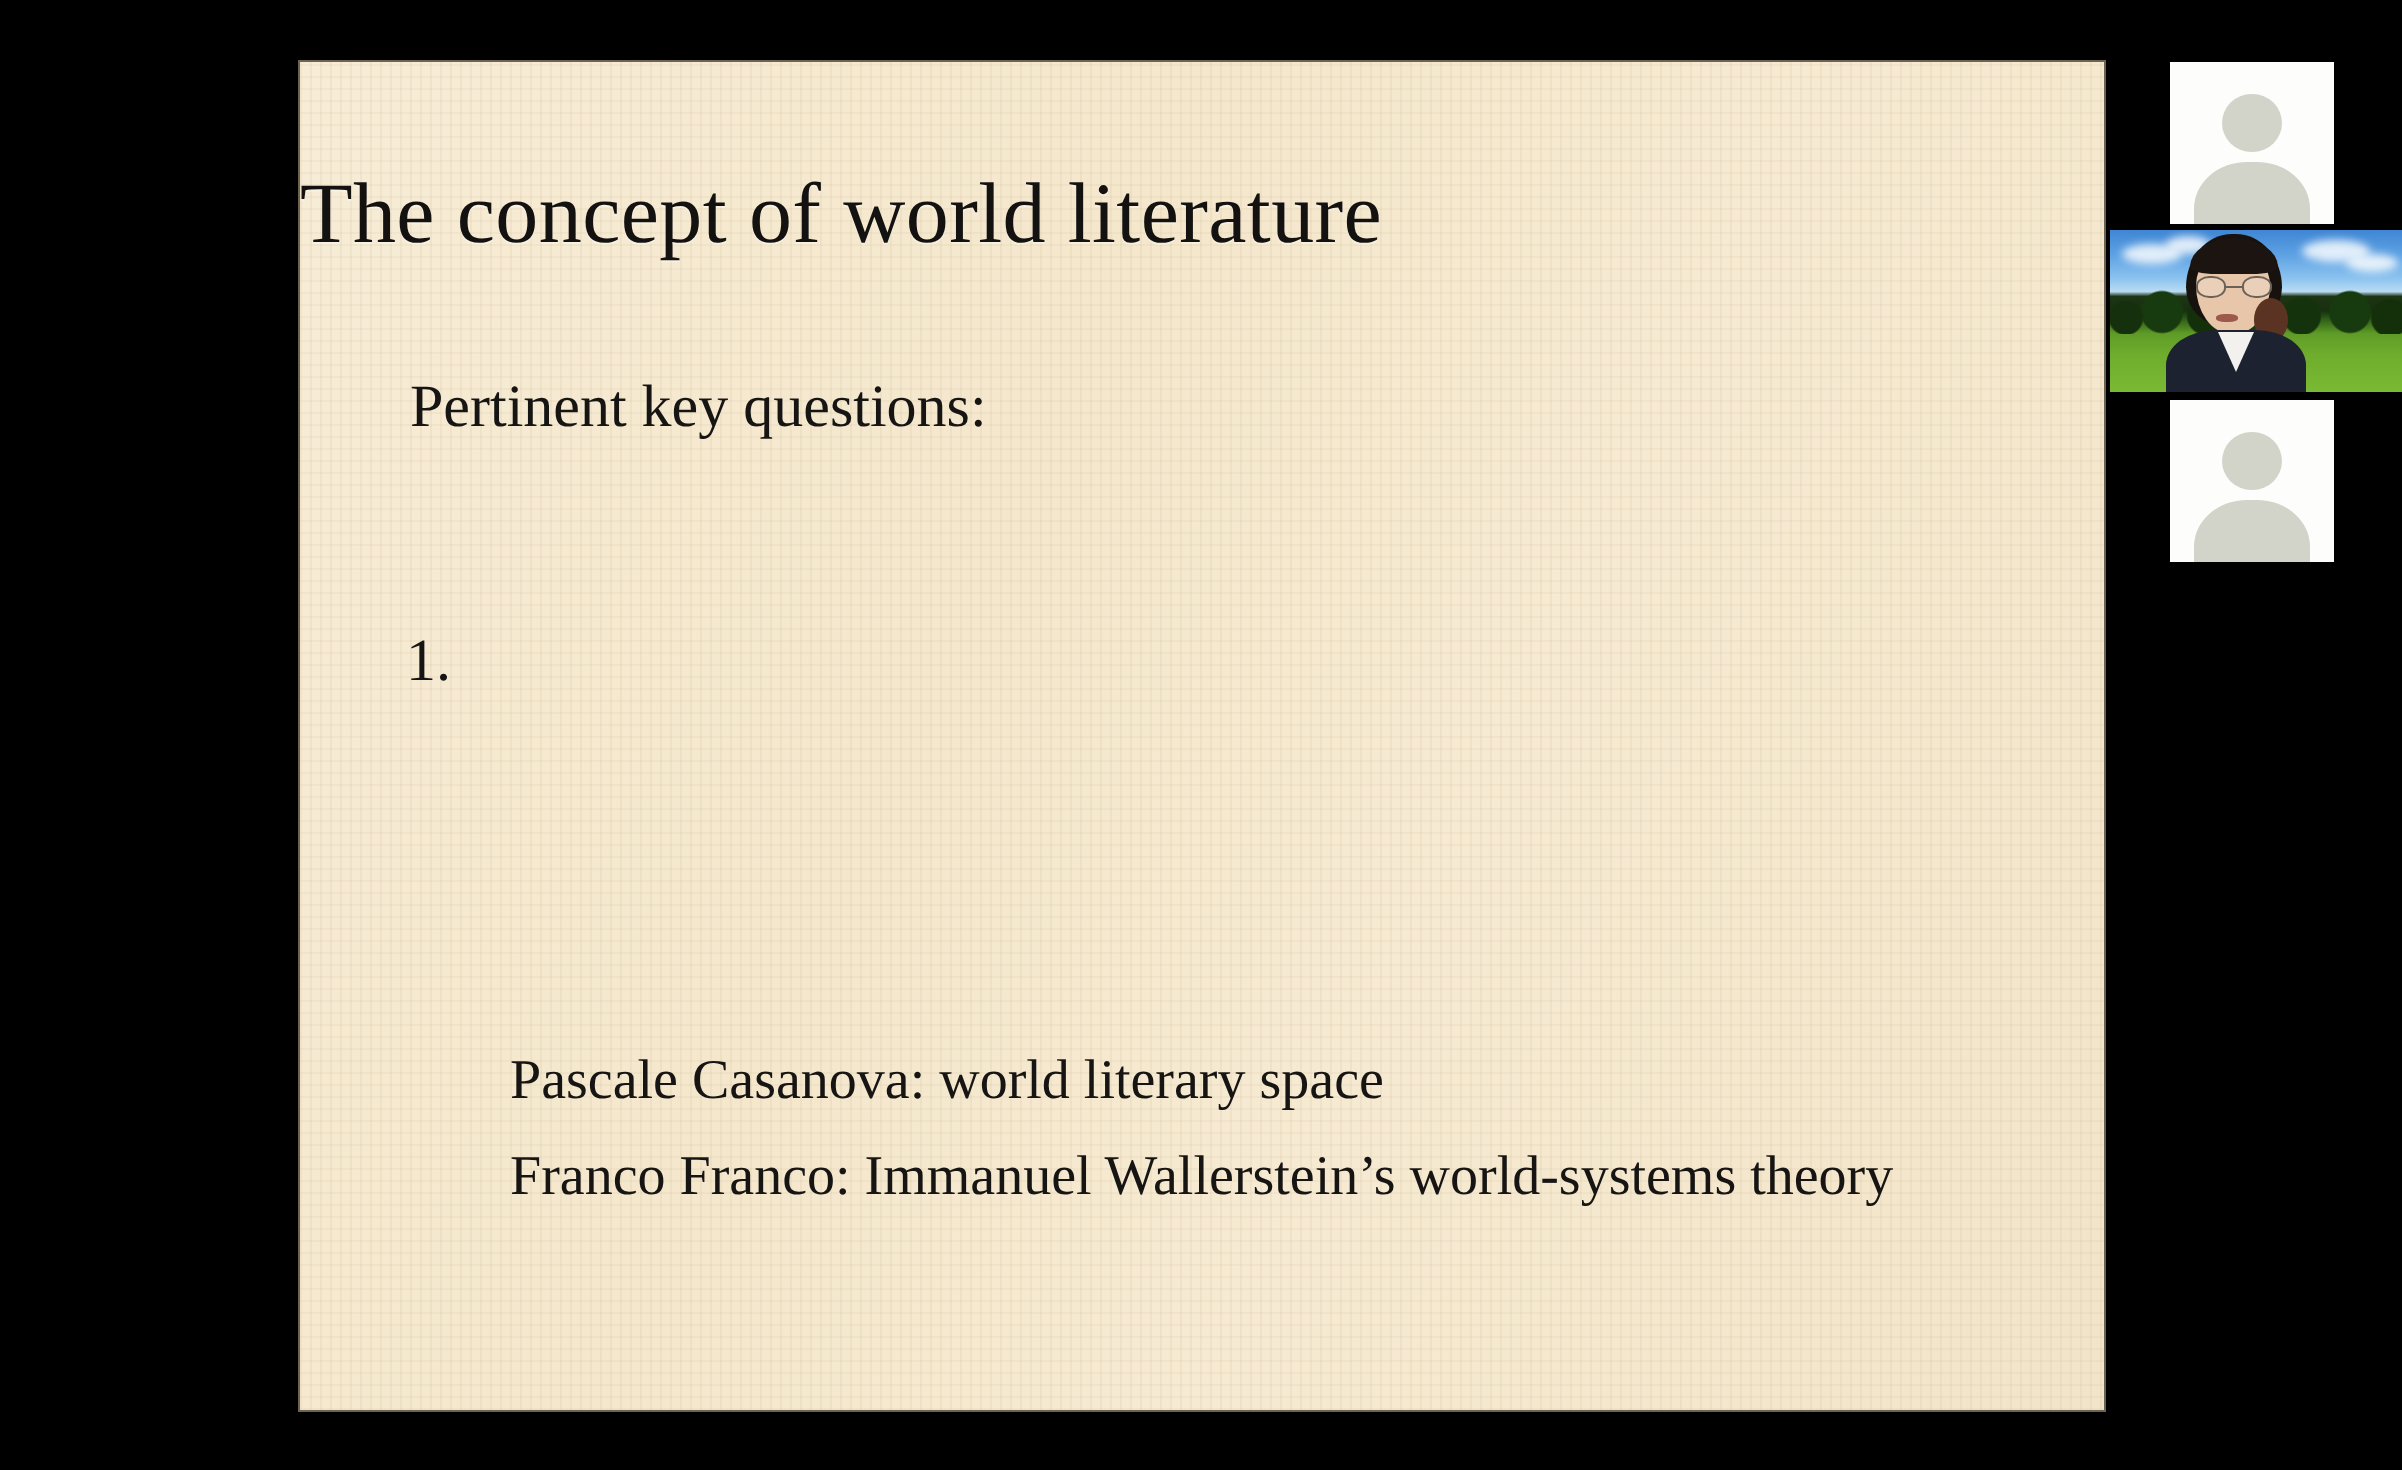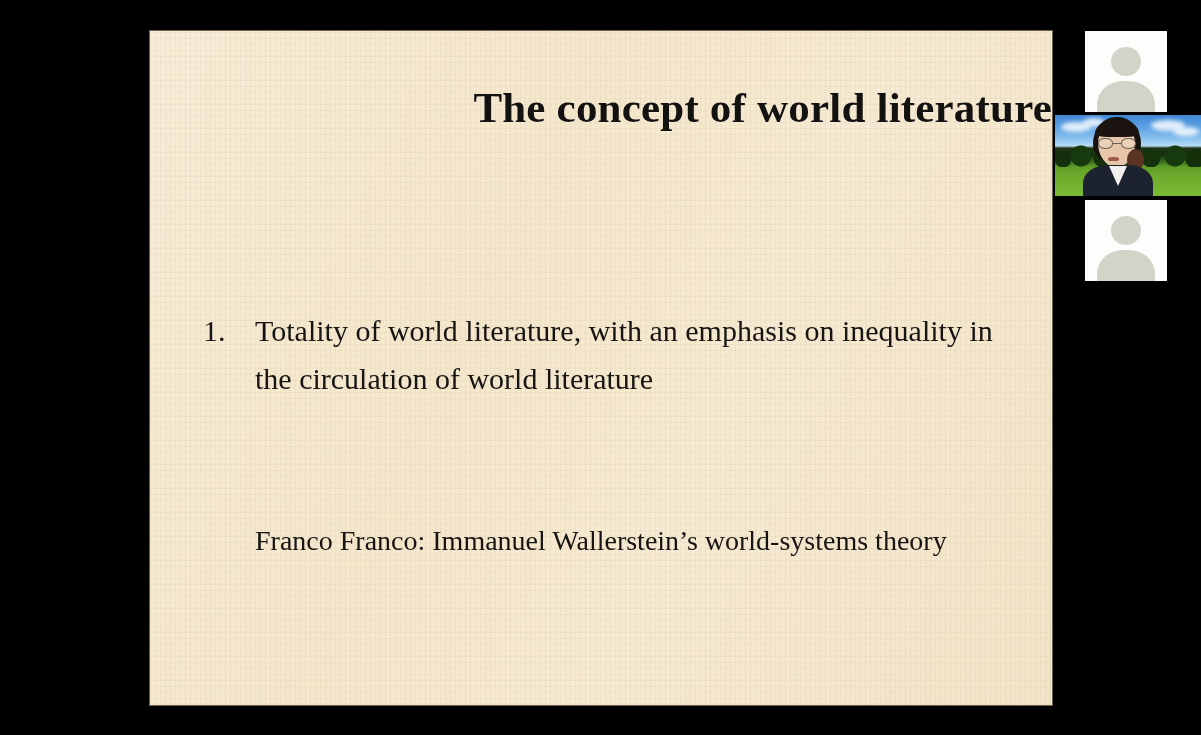--- a/index.html
+++ b/index.html
@@ -41,25 +41,25 @@
     position: absolute;
     left: 0; top: 0; right: 0; bottom: 0;
     color: #141210;
   }
 
   .slide-title {
     position: absolute;
     left: 0;
     right: 0;
     top: 54px;
-    text-align: right;
+    text-align: left;
     font-size: 43px;
     line-height: 1.06;
     letter-spacing: .2px;
-    font-weight: 700;
+    font-weight: 400;
     color: #141210;
     text-shadow: 0 1px 0 rgba(255,255,255,.35);
   }
 
   .slide-lead {
     position: absolute;
     left: 55px;
     top: 156px;
     font-size: 30px;
     line-height: 1.1;
@@ -293,29 +293,30 @@
 </head>
 <body>
 
 <div id="app">
 
   <div class="slide">
     <div class="slide-inner">
 
       <div class="slide-title">The concept of world literature</div>
 
+      <div class="slide-lead">Pertinent key questions:</div>
 
       <ol class="numbered-list">
         <li class="numbered-item">
           <span class="marker">1.</span>
-          <span class="body">Totality of world literature, with an emphasis on inequality in the circulation of world literature</span>
         </li>
       </ol>
 
       <div class="ref-block">
+        <span class="ref-line indented">Pascale Casanova: world literary space</span>
         <span class="ref-line indented">Franco Franco: Immanuel Wallerstein’s world-systems theory</span>
       </div>
 
     </div>
   </div>
 
   <div class="tile-strip">
 
     <div class="tile tile-avatar first">
       <div class="avatar-glyph">

